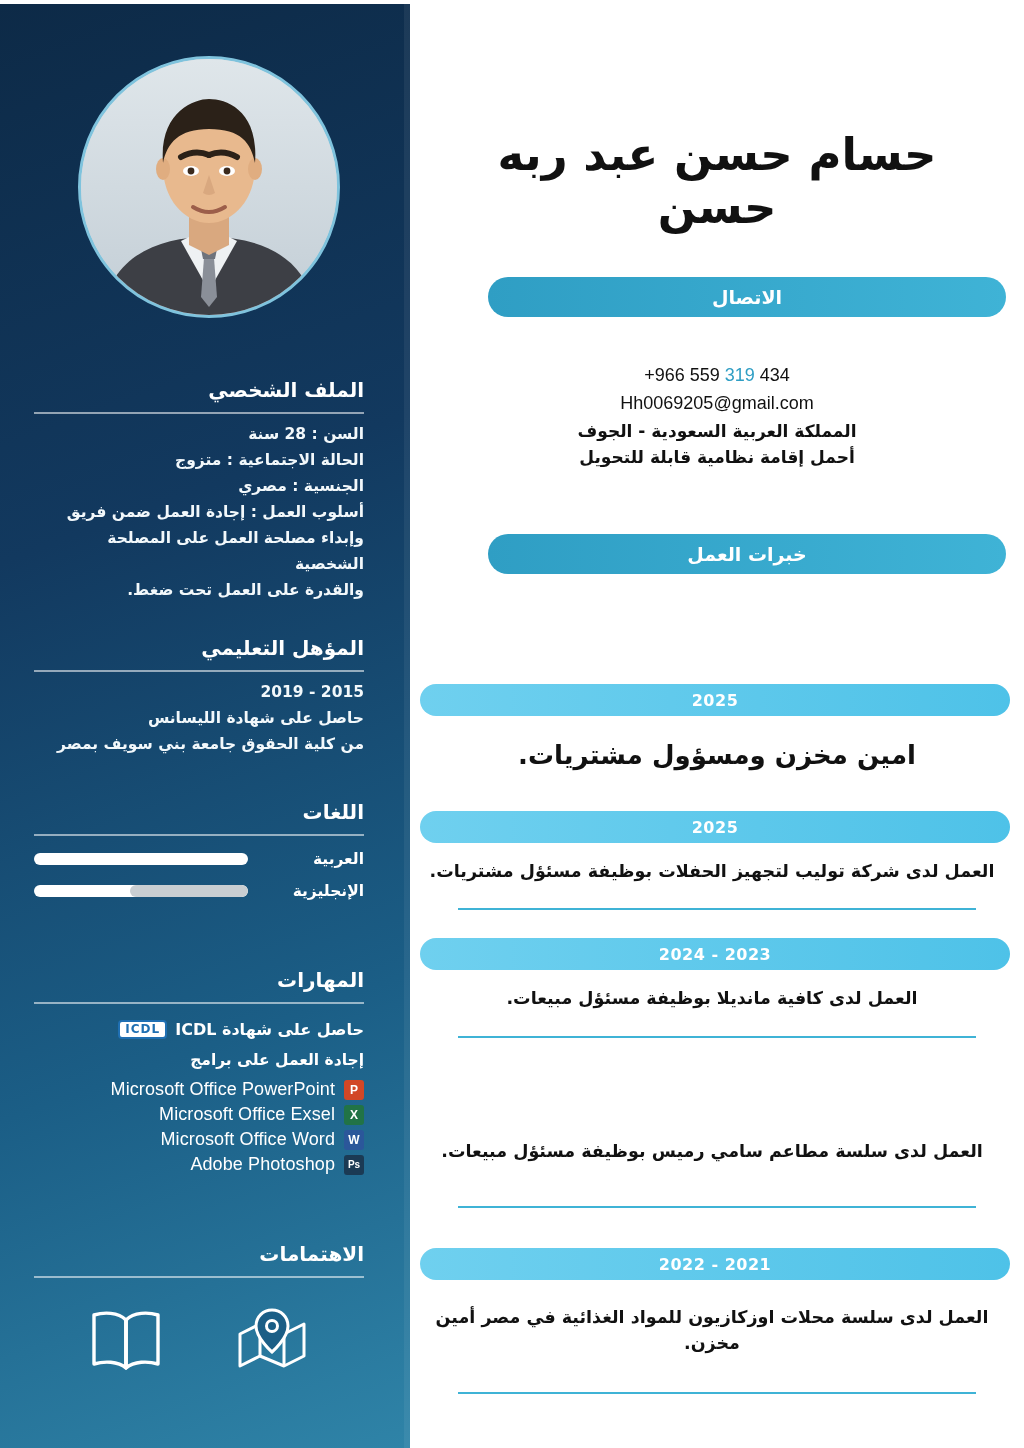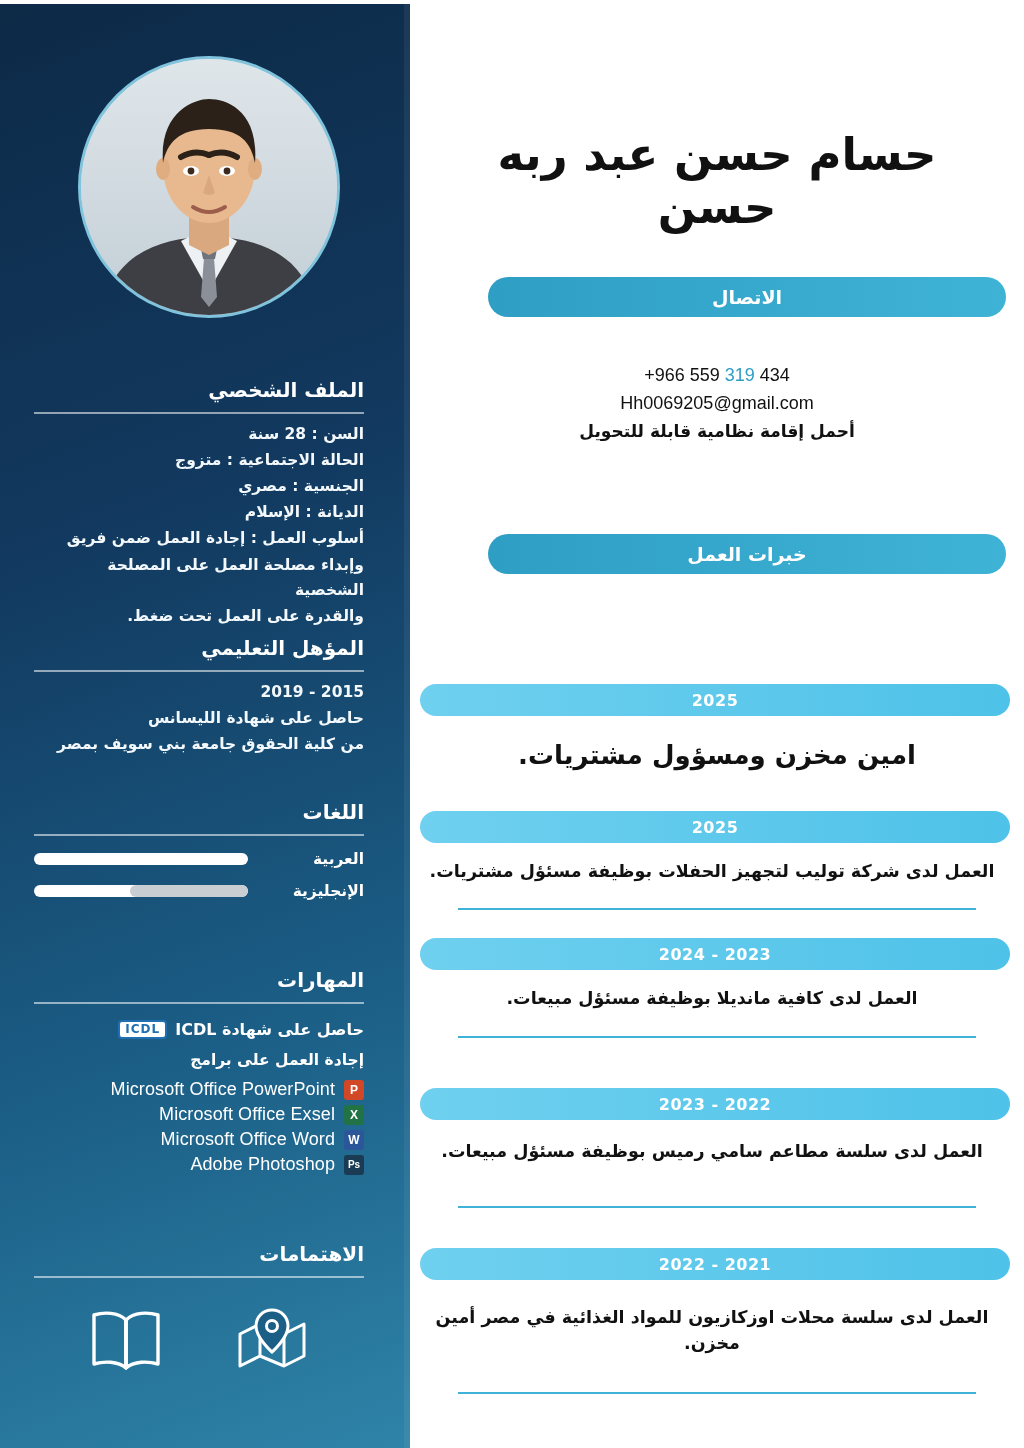--- a/index.html
+++ b/index.html
@@ -307,21 +307,20 @@
         <path d="M112 148 q16 10 32 0" stroke="#9c5e4a" stroke-width="4" fill="none" stroke-linecap="round"></path>
       </svg>
     </div>
 
     <div class="side-sec" style="top:374px;">
       <div class="side-title">الملف الشخصي</div>
       <div class="side-body">
         <div>السن : 28 سنة</div>
         <div>الحالة الاجتماعية : متزوج</div>
         <div>الجنسية : مصري</div>
-        <div>الديانة : الإسلام</div>
         <div>أسلوب العمل : إجادة العمل ضمن فريق</div>
         <div>وإبداء مصلحة العمل على المصلحة الشخصية</div>
         <div>والقدرة على العمل تحت ضغط.</div>
       </div>
     </div>
 
     <div class="side-sec" style="top:632px;">
       <div class="side-title">المؤهل التعليمي</div>
       <div class="side-body">
         <div>2015 - 2019</div>
@@ -400,20 +399,21 @@
       <span>الاتصال</span>
     </div>
 
     <div class="contact">
       <div class="ltr">
         <span>+966 559</span>
         <span class="accent">319</span>
         <span>434</span>
       </div>
       <div class="ltr">Hh0069205@gmail.com</div>
+      <div>المملكة العربية السعودية - الجوف</div>
       <div>أحمل إقامة نظامية قابلة للتحويل</div>
     </div>
 
     <div class="pill pill-dark" style="top:534px; right:18px; left:78px;">
       <span>خبرات العمل</span>
     </div>
 
     <div class="pill pill-light" style="top:684px; right:14px; left:10px;">
       <span>2025</span>
     </div>
@@ -424,23 +424,20 @@
     </div>
     <div class="job-desc" style="top:858px;">العمل لدى شركة توليب لتجهيز الحفلات بوظيفة مسئؤل مشتريات.</div>
     <div class="sep" style="top:908px;"></div>
 
     <div class="pill pill-light" style="top:938px; right:14px; left:10px;">
       <span>2023 - 2024</span>
     </div>
     <div class="job-desc" style="top:985px;">العمل لدى كافية مانديلا بوظيفة مسئؤل مبيعات.</div>
     <div class="sep" style="top:1036px;"></div>
 
-    <div class="pill pill-light" style="top:1088px; right:14px; left:10px;">
-      <span>2022 - 2023</span>
-    </div>
     <div class="job-desc" style="top:1138px;">العمل لدى سلسة مطاعم سامي رميس بوظيفة مسئؤل مبيعات.</div>
     <div class="sep" style="top:1206px;"></div>
 
     <div class="pill pill-light" style="top:1248px; right:14px; left:10px;">
       <span>2021 - 2022</span>
     </div>
     <div class="job-desc" style="top:1304px;">العمل لدى سلسة محلات اوزكازيون للمواد الغذائية في مصر أمين مخزن.</div>
     <div class="sep" style="top:1392px;"></div>
 
   </div>

